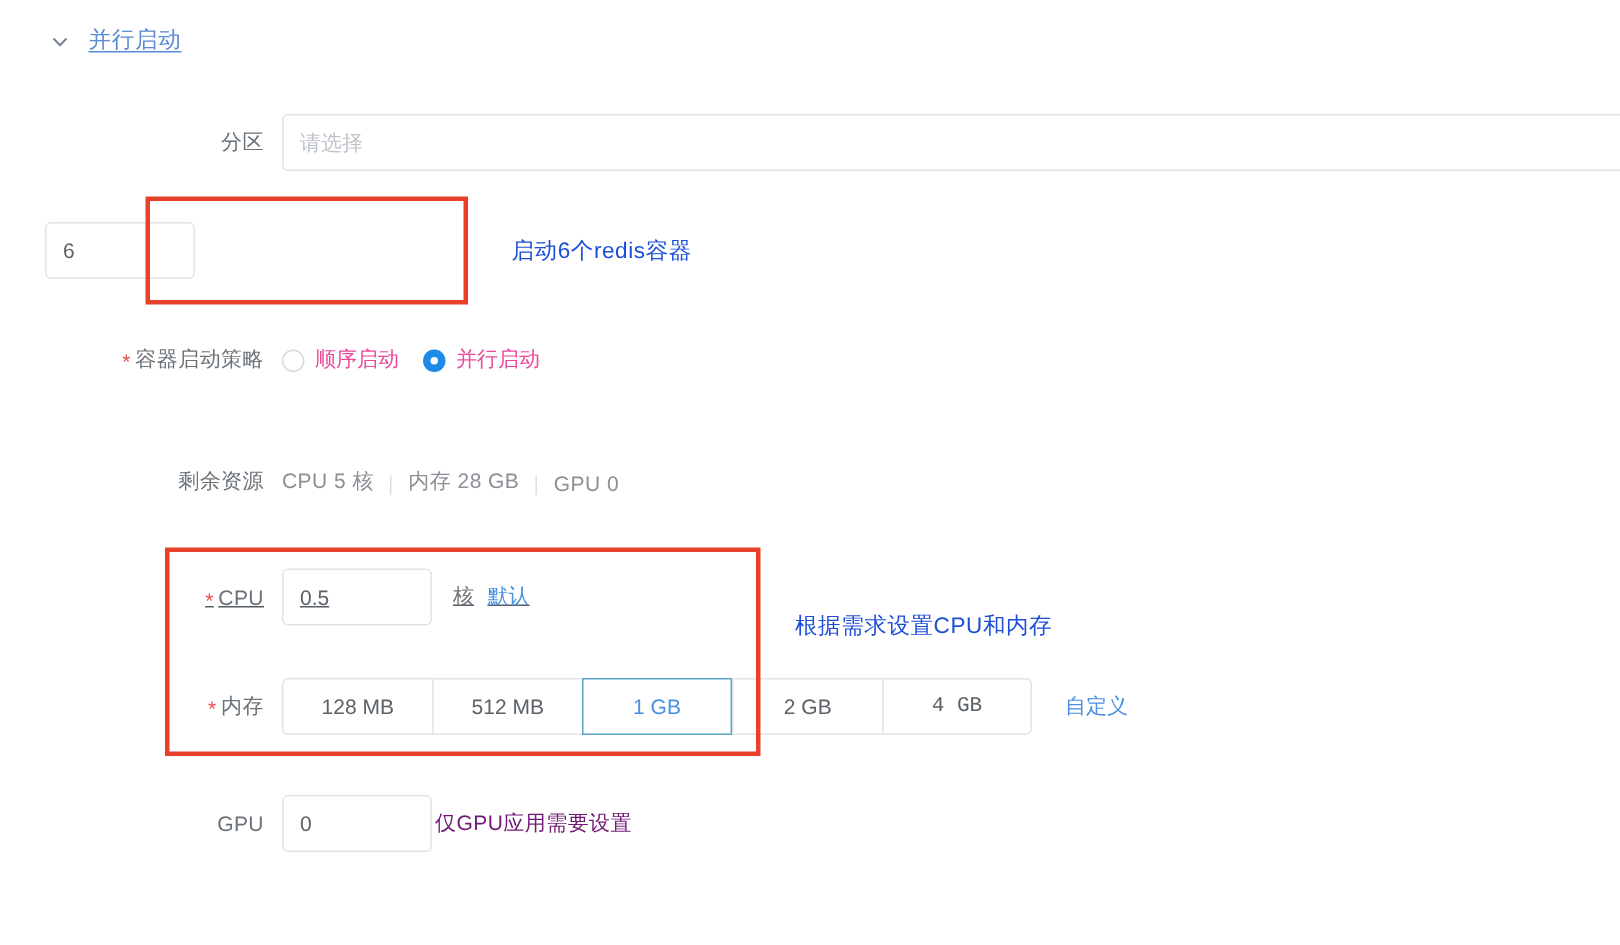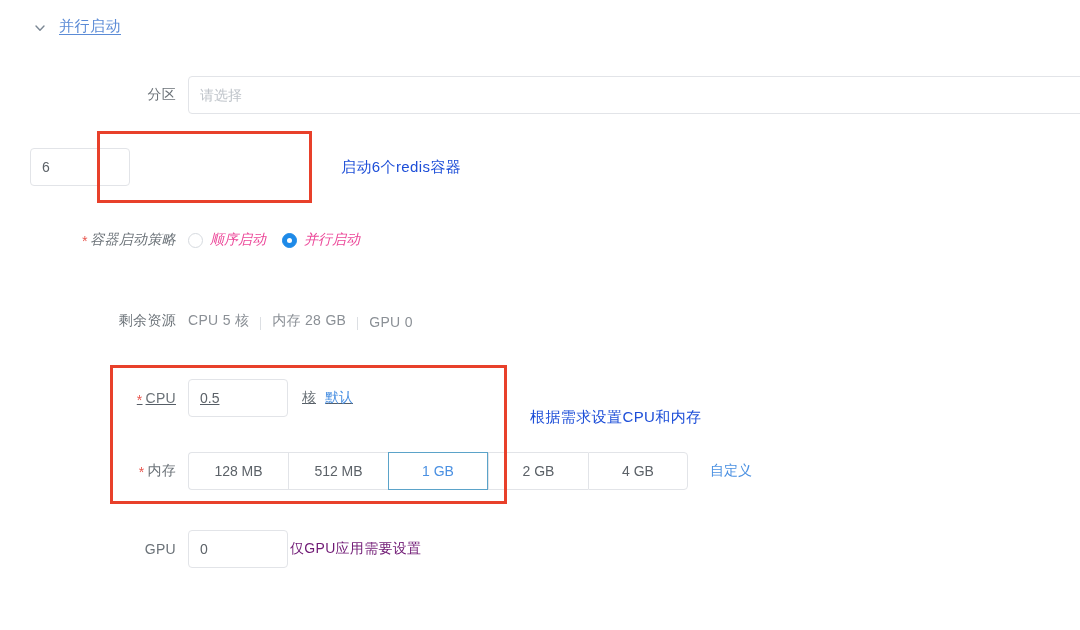--- a/index.html
+++ b/index.html
@@ -169,20 +169,21 @@
     display: flex;
     align-items: center;
     justify-content: center;
     cursor: pointer;
     position: relative;
   }
   .seg-btn:first-child { border-radius: 4px 0 0 4px; }
   .seg-btn:last-of-type {
     border-right: 1px solid #e2e4e8;
     border-radius: 0 4px 4px 0;
+    font-family: Liberation Mono, monospace;
   }
   .seg-btn.active {
     border: 1px solid #5ba3c9;
     color: #4a90e2;
     z-index: 2;
   }
 
   
   .anno-box {
     position: absolute;
@@ -212,21 +213,21 @@
 
 <div class="form-row" style="left:30px; top:76px;">
   <div class="label-col">分区</div>
   <input class="txt-input input-partition" type="text" readonly="" placeholder="请选择" style="">
 </div>
 
 <div class="form-row" style="left:30px; top:148px;">
   <input class="txt-input input-small" type="text" value="6" style="">
 </div>
 
-<div class="form-row" style="left:30px; top:231px;font-style:italic;">
+<div class="form-row" style="left:30px; top:231px;">
   <div class="label-col">
     <span class="req-star">*</span><span>容器启动策略</span>
   </div>
   <div class="radio-group">
     <label class="radio-item">
       <span class="radio-dot"></span>
       <span>顺序启动</span>
     </label>
     <label class="radio-item">
       <span class="radio-dot checked"></span>

